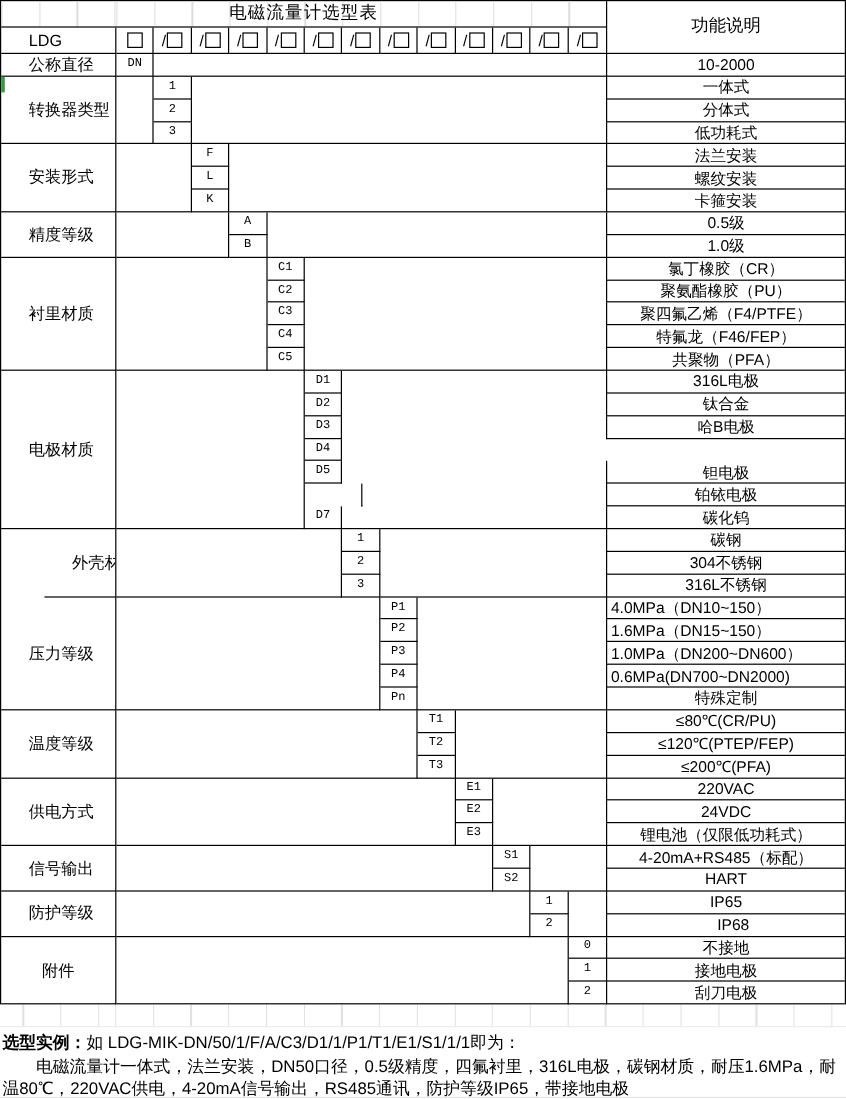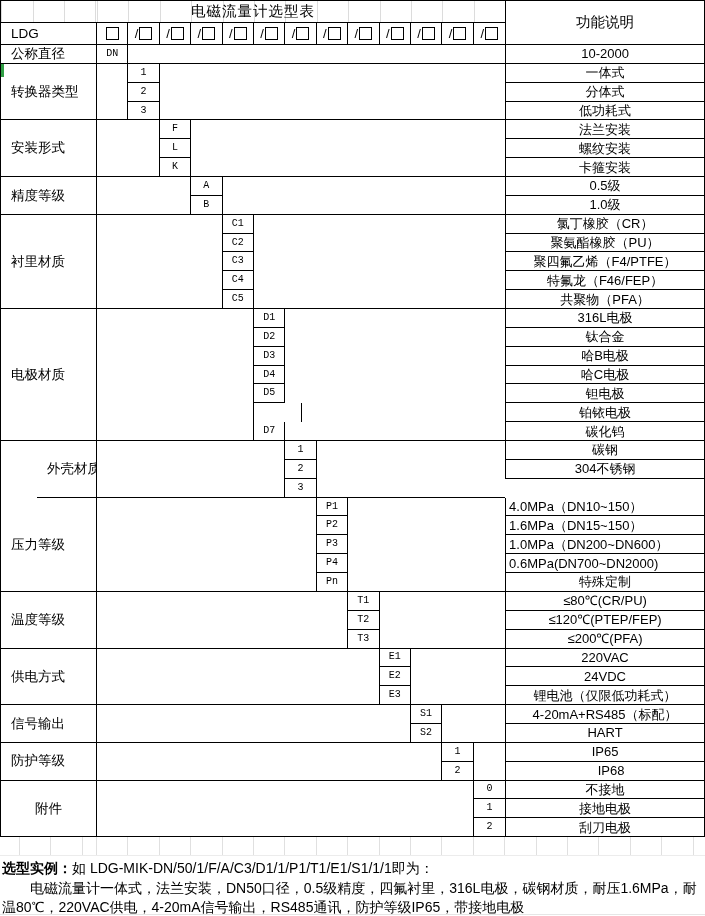--- a/index.html
+++ b/index.html
@@ -21,21 +21,21 @@
   .br{border-right:1px solid #000;}
   .bl{border-left:1px solid #000;}
 
   .title-cell{
     grid-area:1/1/2/15;font-size:14.5px;letter-spacing:1px;
     background-image:repeating-linear-gradient(to right,#dcdcdc 0 1px,transparent 1px 31.4px);
     background-position:96px 0;
   }
   .fn-cell{grid-area:1/15/3/16;font-size:14.5px;}
   .model-label{grid-area:2/1/3/2;}
-  .label{justify-content:flex-start;padding-left:10px;font-size:13.5px;}
+  .label{justify-content:flex-start;padding-left:23px;font-size:13.5px;}
   .label.center{justify-content:center;padding-left:0;}
   .code{font-family:"Liberation Mono","DejaVu Sans Mono",monospace;font-size:10px;}
   .desc{font-size:13px;}
   .desc.left{justify-content:flex-start;padding-left:3px;}
   .boxcell{font-size:13px;}
   .boxcell .slash{font-size:13px;margin-right:1px;}
   .cbox{display:inline-block;width:11px;height:11px;border:1px solid #000;background:#fff;}
 
   .green-marker{position:absolute;left:1px;top:64px;width:3px;height:13px;}
 
@@ -155,35 +155,35 @@
       <div class="cell bb" style="grid-area: 12 / 7 / 17 / 15;"></div>
       <div class="cell bb br label" style="grid-area: 17 / 1 / 24 / 2;">电极材质</div>
       <div class="cell bb br" style="grid-area: 17 / 2 / 24 / 7;"></div>
       <div class="cell bb code br" style="grid-area: 17 / 7 / 18 / 8;">D1</div>
       <div class="cell bb bl desc" style="grid-area: 17 / 15 / 18 / 16;">316L电极</div>
       <div class="cell bb code br" style="grid-area: 18 / 7 / 19 / 8;">D2</div>
       <div class="cell bb bl desc" style="grid-area: 18 / 15 / 19 / 16;">钛合金</div>
       <div class="cell bb code br" style="grid-area: 19 / 7 / 20 / 8;">D3</div>
       <div class="cell bb bl desc" style="grid-area: 19 / 15 / 20 / 16;">哈B电极</div>
       <div class="cell bb code br" style="grid-area: 20 / 7 / 21 / 8;">D4</div>
-      <div class="cell bb bl desc" style="grid-area: 20 / 15 / 21 / 16;">哈C电极</div>
       <div class="cell bb code br" style="grid-area: 21 / 7 / 22 / 8;">D5</div>
       <div class="cell bb bl desc" style="grid-area: 21 / 15 / 22 / 16;">钽电极</div>
       <div class="cell bb code br" style="grid-area: 22 / 7 / 23 / 8; margin-left: 47px;">D6</div>
       <div class="cell bb bl desc" style="grid-area: 22 / 15 / 23 / 16;">铂铱电极</div>
       <div class="cell bb code br" style="grid-area: 23 / 7 / 24 / 8;">D7</div>
       <div class="cell bb bl desc" style="grid-area: 23 / 15 / 24 / 16;">碳化钨</div>
       <div class="cell bb" style="grid-area: 17 / 8 / 24 / 15;"></div>
       <div class="cell bb br label" style="grid-area: 24 / 1 / 27 / 2; margin-left: 36px;">外壳材质</div>
       <div class="cell bb br" style="grid-area: 24 / 2 / 27 / 8;"></div>
       <div class="cell bb code br" style="grid-area: 24 / 8 / 25 / 9;">1</div>
       <div class="cell bb bl desc" style="grid-area: 24 / 15 / 25 / 16;">碳钢</div>
       <div class="cell bb code br" style="grid-area: 25 / 8 / 26 / 9;">2</div>
       <div class="cell bb bl desc" style="grid-area: 25 / 15 / 26 / 16;">304不锈钢</div>
       <div class="cell bb code br" style="grid-area: 26 / 8 / 27 / 9;">3</div>
+      <div class="cell bb bl desc" style="grid-area: 26 / 15 / 27 / 16;">316L不锈钢</div>
       <div class="cell bb" style="grid-area: 24 / 9 / 27 / 15;"></div>
       <div class="cell bb br label" style="grid-area: 27 / 1 / 32 / 2;">压力等级</div>
       <div class="cell bb br" style="grid-area: 27 / 2 / 32 / 9;"></div>
       <div class="cell bb code br" style="grid-area: 27 / 9 / 28 / 10;">P1</div>
       <div class="cell bb bl desc left" style="grid-area: 27 / 15 / 28 / 16;">4.0MPa（DN10~150）</div>
       <div class="cell bb code br" style="grid-area: 28 / 9 / 29 / 10;">P2</div>
       <div class="cell bb bl desc left" style="grid-area: 28 / 15 / 29 / 16;">1.6MPa（DN15~150）</div>
       <div class="cell bb code br" style="grid-area: 29 / 9 / 30 / 10;">P3</div>
       <div class="cell bb bl desc left" style="grid-area: 29 / 15 / 30 / 16;">1.0MPa（DN200~DN600）</div>
       <div class="cell bb code br" style="grid-area: 30 / 9 / 31 / 10;">P4</div>

